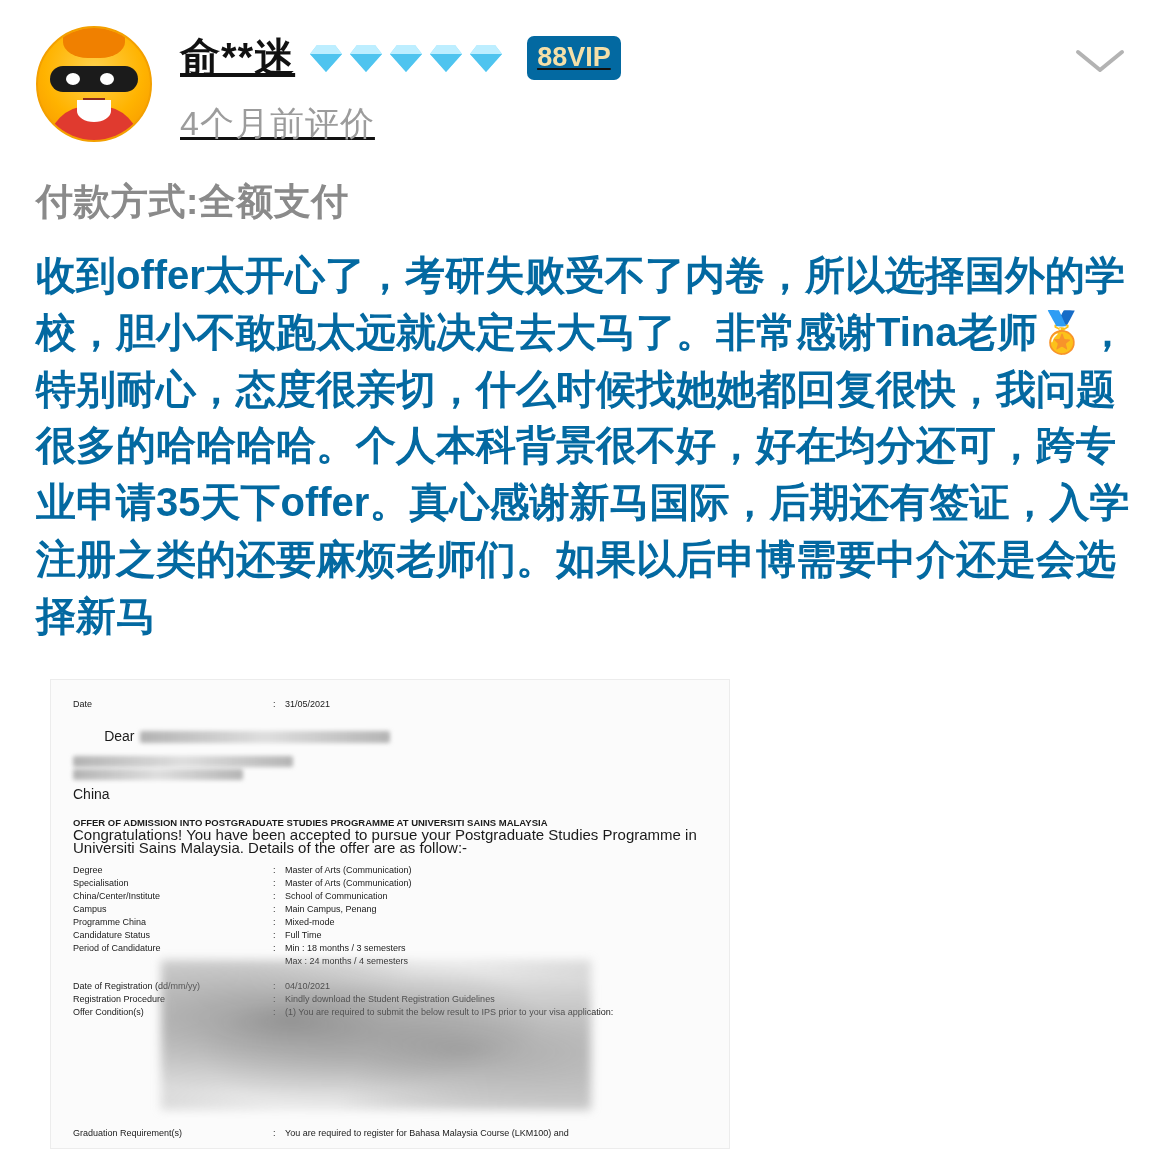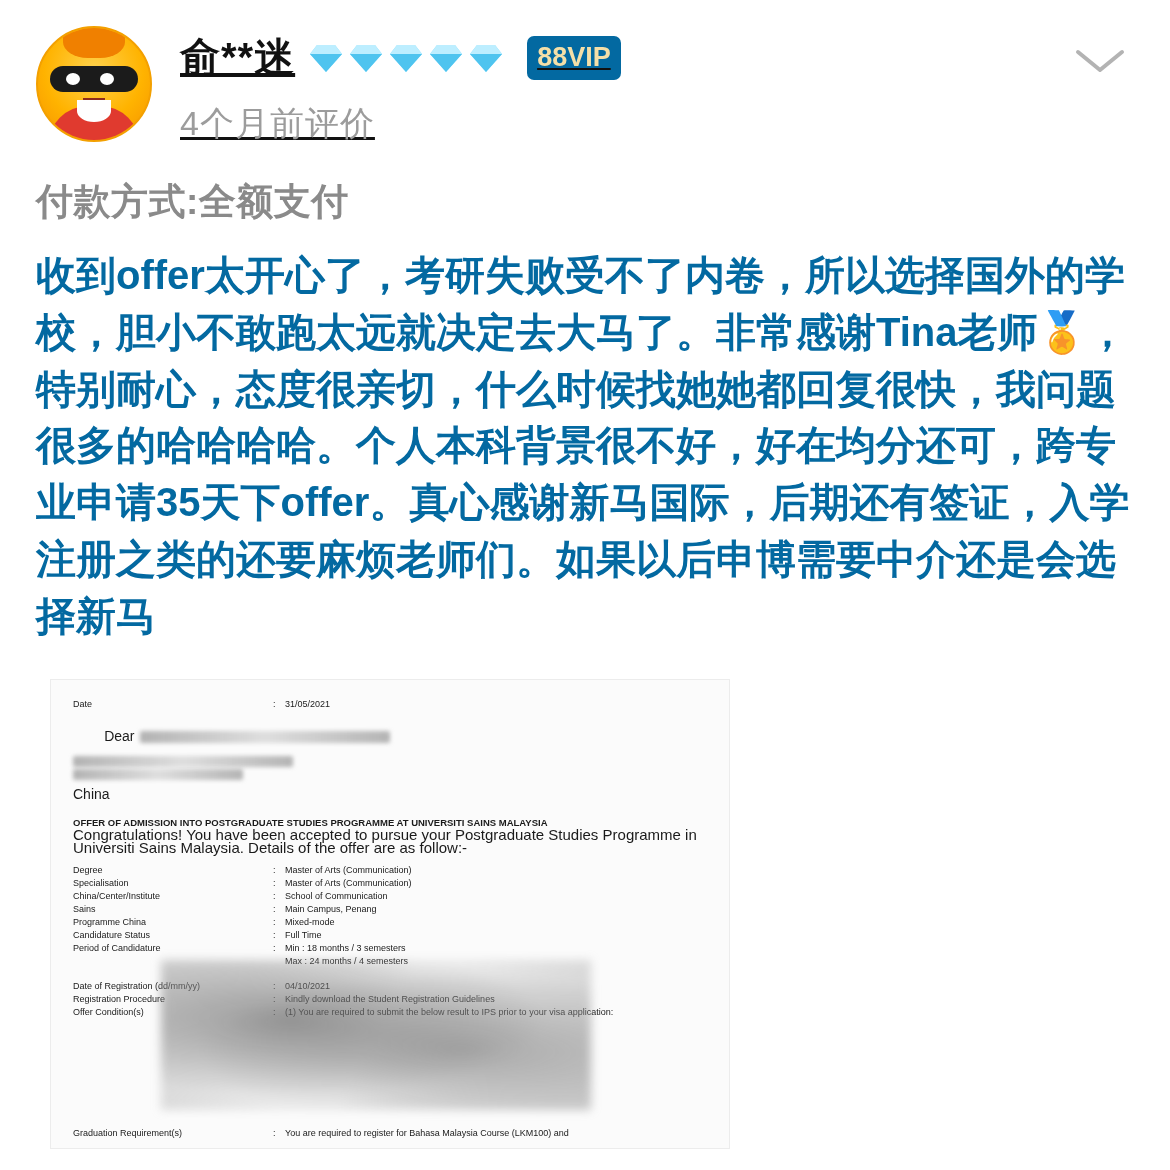--- a/index.html
+++ b/index.html
@@ -347,21 +347,21 @@
           <span class="lbl">Specialisation</span>
             <span class="colon">:</span>
             <span class="val">Master of Arts (Communication)</span>
         </div>
         <div class="doc-row">
           <span class="lbl">China/Center/Institute</span>
             <span class="colon">:</span>
             <span class="val">School of Communication</span>
         </div>
         <div class="doc-row">
-          <span class="lbl">Sains</span>
+          <span class="lbl">Campus</span>
             <span class="colon">:</span>
             <span class="val">Main Campus, Penang</span>
         </div>
         <div class="doc-row">
           <span class="lbl">Programme China</span>
             <span class="colon">:</span>
             <span class="val">Mixed-mode</span>
         </div>
         <div class="doc-row">
           <span class="lbl">Candidature Status</span>

